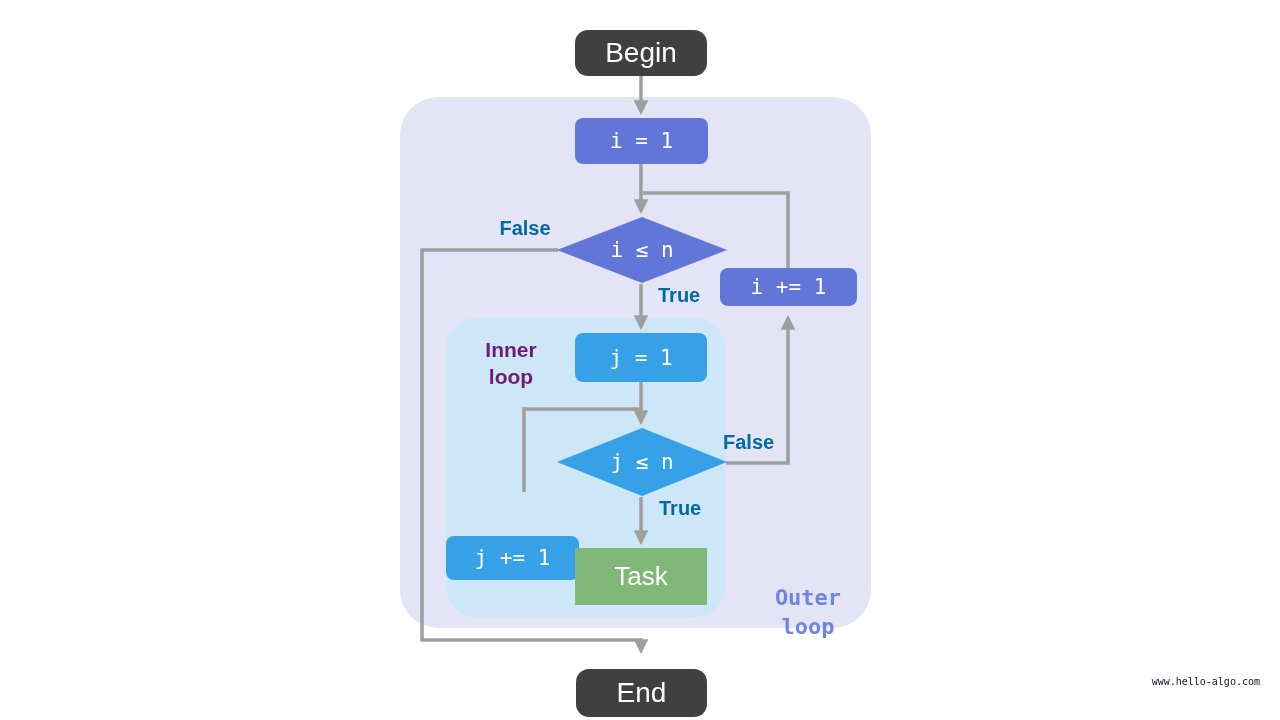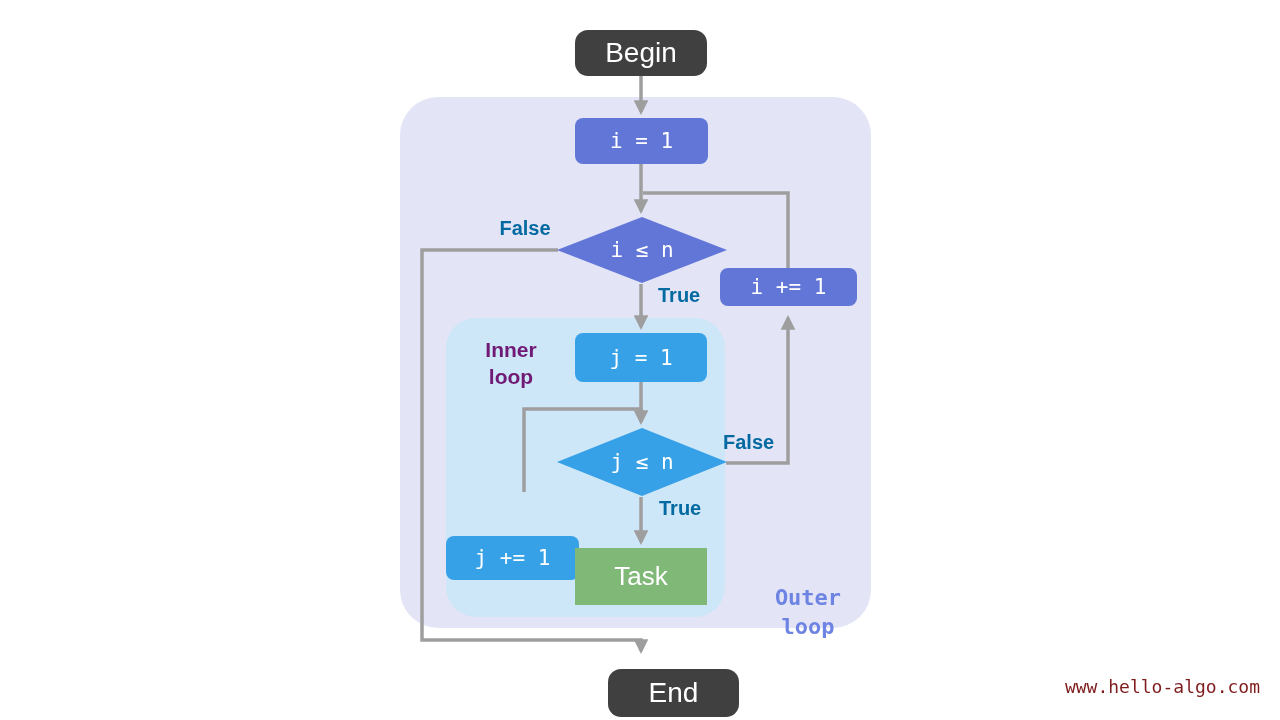--- a/index.html
+++ b/index.html
@@ -23,36 +23,36 @@
   .code{font-family:"DejaVu Sans Mono","Liberation Mono",monospace;font-size:21px;border-radius:8px;}
   .diamond{clip-path:polygon(50% 0,100% 50%,50% 100%,0 50%);align-items:center;}
   .n-begin{left:575px;top:18px;width:132px;height:46px;}
   .n-init-i{left:575px;top:118px;width:133px;height:46px;}
   .n-cond-i{left:557px;top:217px;width:170px;height:66px;}
   .n-incr-i{left:720px;top:268px;width:137px;height:38px;}
   .n-init-j{left:575px;top:333px;width:132px;height:49px;}
   .n-cond-j{left:557px;top:428px;width:170px;height:68px;}
   .n-incr-j{left:446px;top:492px;width:133px;height:44px;margin-top:44px;}
   .n-task{left:575px;top:548px;width:132px;height:57px;align-items:center;}
-  .n-end{left:608px;top:657px;width:131px;height:48px;}
+  .n-end{left:576px;top:657px;width:131px;height:48px;}
   .edge-label{position:absolute;font-weight:bold;font-size:20px;color:#0369a1;}
   .l-false-i{left:490px;top:217px;width:70px;text-align:center;}
   .l-true-i{left:658px;top:284px;}
   .l-false-j{left:723px;top:431px;}
   .l-true-j{left:659px;top:497px;}
   .region-label{position:absolute;text-align:center;font-weight:bold;}
   .inner-label{left:468px;top:336px;width:86px;color:#701a75;font-size:21px;line-height:27px;}
   .outer-label{
     left:763px;top:556px;width:90px;color:#6e84e2;
     font-family:"DejaVu Sans Mono","Liberation Mono",monospace;font-size:22px;line-height:29px;margin-top:27px;
   }
   .watermark{
     position:absolute;right:20px;top:676px;
     font-family:"DejaVu Sans Mono","Liberation Mono",monospace;
-    font-size:18px;color:#7f1d1d;
+    font-size:10px;color:#0f172a;
   }
 </style>
 </head>
 <body>
 
 <div class="canvas">
 
   <div class="region outer"></div>
   <div class="region inner"></div>
 

